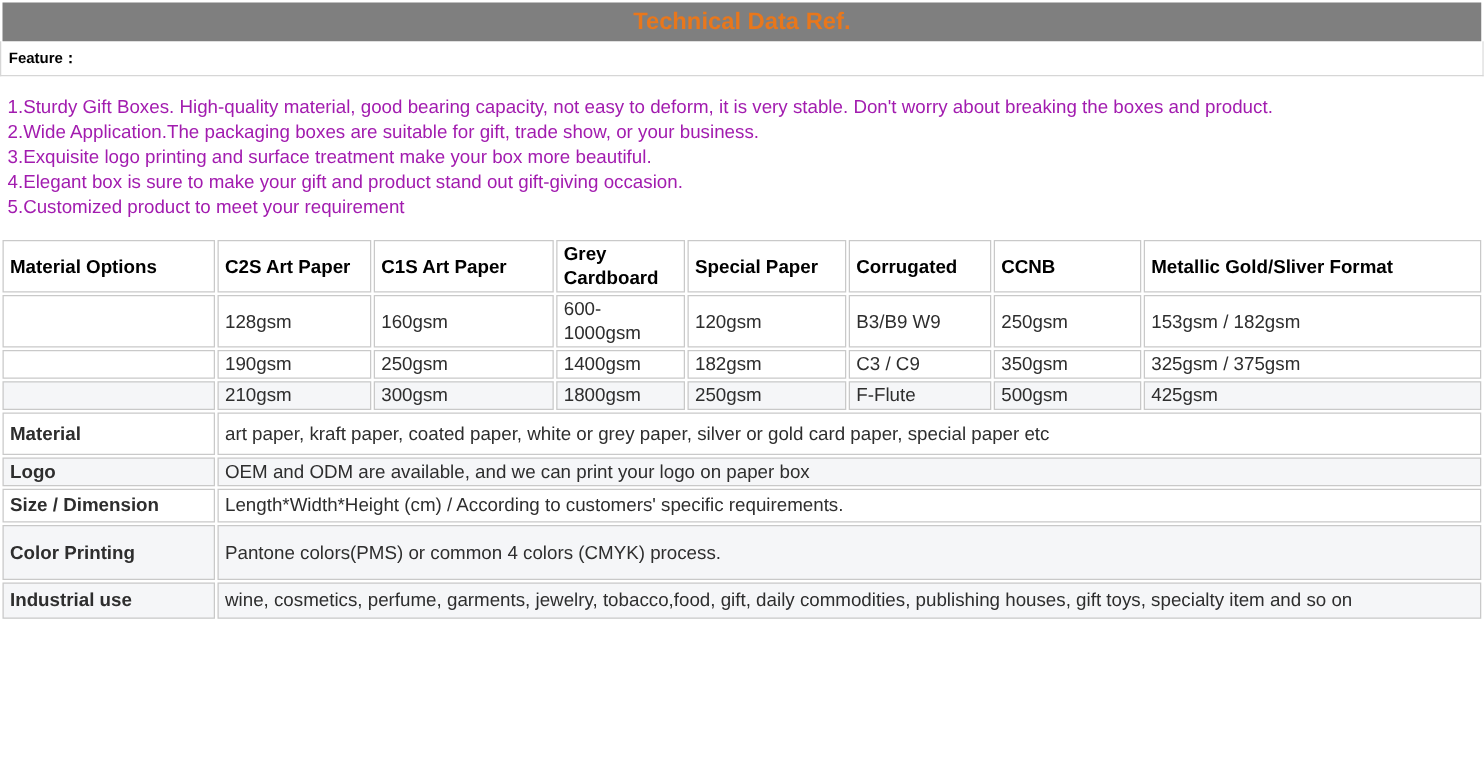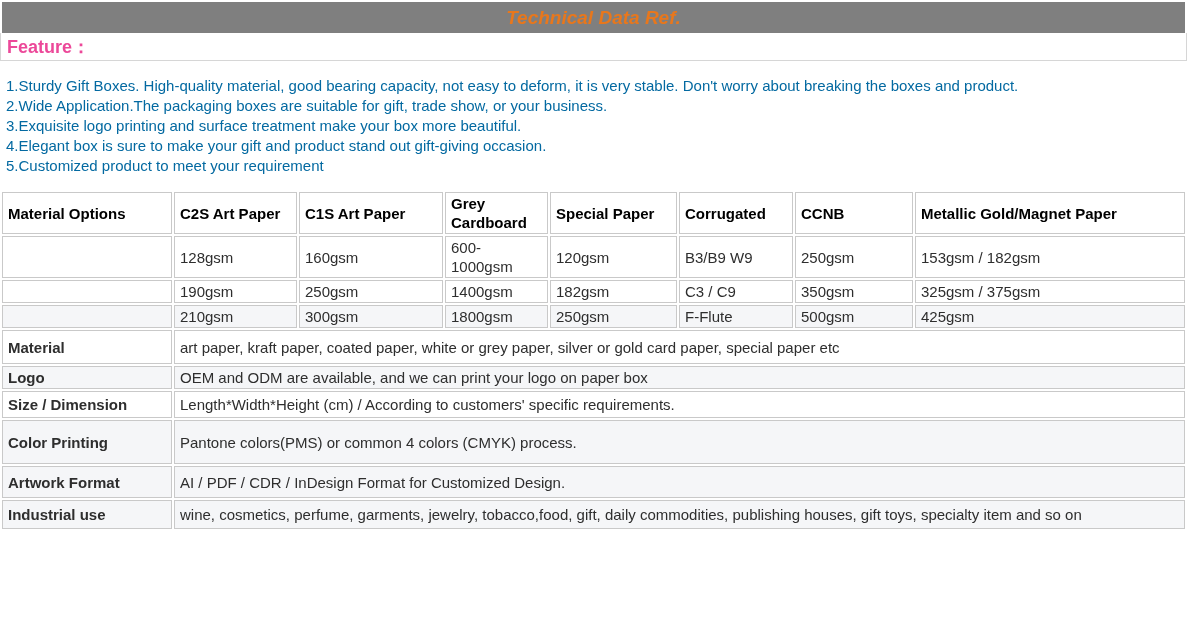--- a/index.html
+++ b/index.html
@@ -17,48 +17,47 @@
     height: 31px;
     background: #7F7F7F;
     text-align: center;
   }
   .title-bar .title-text {
     display: inline-block;
     line-height: 31px;
     font-size: 19px;
     font-weight: bold;
     color: #E8771C;
-    font-style: italic;
   }
 
   
   .feature-heading {
     height: 28px;
     border: 1px solid #D6D6D6;
     border-top: none;
     padding-left: 6px;
     display: flex;
     align-items: center;
   }
   .feature-heading .feature-heading-label {
-    font-size: 18px;
+    font-size: 12px;
     font-weight: bold;
-    color: #ec4899;
+    color: #000000;
   }
 
   
   .feature-list {
     margin: 0;
     padding: 15px 6px 10px 6px;
     list-style: none;
   }
   .feature-list li {
     font-size: 15px;
     line-height: 20px;
-    color: #0369a1;
+    color: #a21caf;
     white-space: nowrap;
     overflow: hidden;
   }
 
   
   table.spec-table {
     width: 1187px;
     margin-top: 4px;
     border-collapse: separate;
     border-spacing: 2px;
@@ -129,21 +128,21 @@
     </colgroup>
     <tbody>
       <tr class="row-head">
         <th>Material Options</th>
         <th>C2S Art Paper</th>
         <th>C1S Art Paper</th>
         <th>Grey Cardboard</th>
         <th>Special Paper</th>
         <th>Corrugated</th>
         <th>CCNB</th>
-        <th>Metallic Gold/Magnet Paper</th>
+        <th>Metallic Gold/Sliver Format</th>
       </tr>
 
       <tr class="row-gsm">
         <td></td>
         <td>128gsm</td>
         <td>160gsm</td>
         <td>600-1000gsm</td>
         <td>120gsm</td>
         <td>B3/B9 W9</td>
         <td>250gsm</td>
@@ -179,24 +178,20 @@
         <td colspan="7">OEM and ODM are available, and we can print your logo on paper box</td>
       </tr>
       <tr class="row-size">
         <td class="spec-label">Size / Dimension</td>
         <td colspan="7">Length*Width*Height (cm) / According to customers' specific requirements.</td>
       </tr>
       <tr class="row-color alt">
         <td class="spec-label">Color Printing</td>
         <td colspan="7">Pantone colors(PMS) or common 4 colors (CMYK) process.</td>
       </tr>
-      <tr class="row-artwork alt">
-        <td class="spec-label">Artwork Format</td>
-        <td colspan="7">AI / PDF / CDR / InDesign Format for Customized Design.</td>
-      </tr>
       <tr class="row-industrial alt">
         <td class="spec-label">Industrial use</td>
         <td colspan="7">wine, cosmetics, perfume, garments, jewelry, tobacco,food, gift, daily commodities, publishing houses, gift toys, specialty item and so on</td>
       </tr>
 
     </tbody>
   </table>
 
 </div>
 

